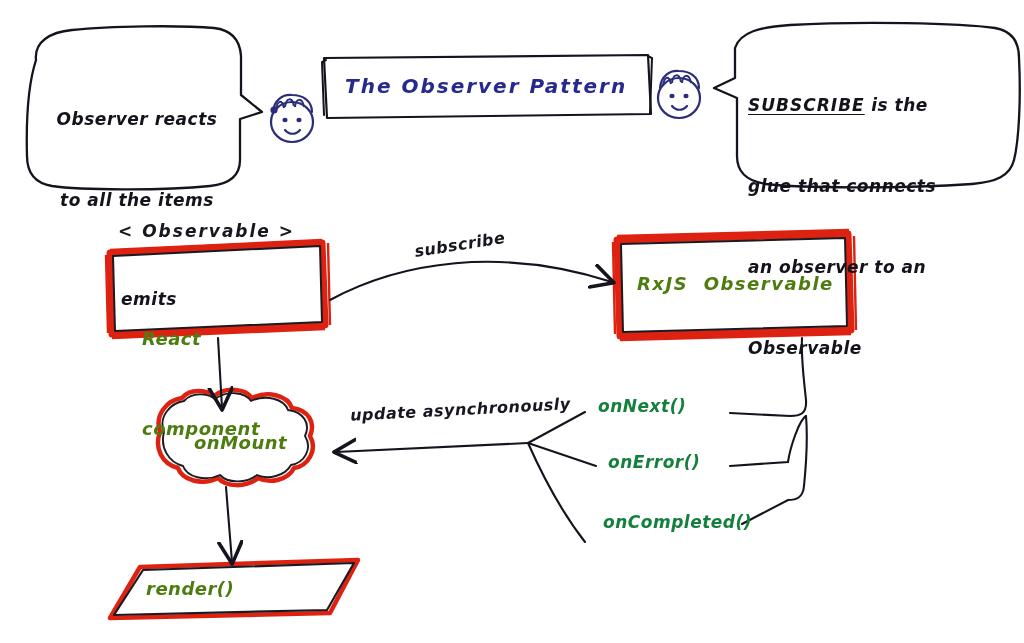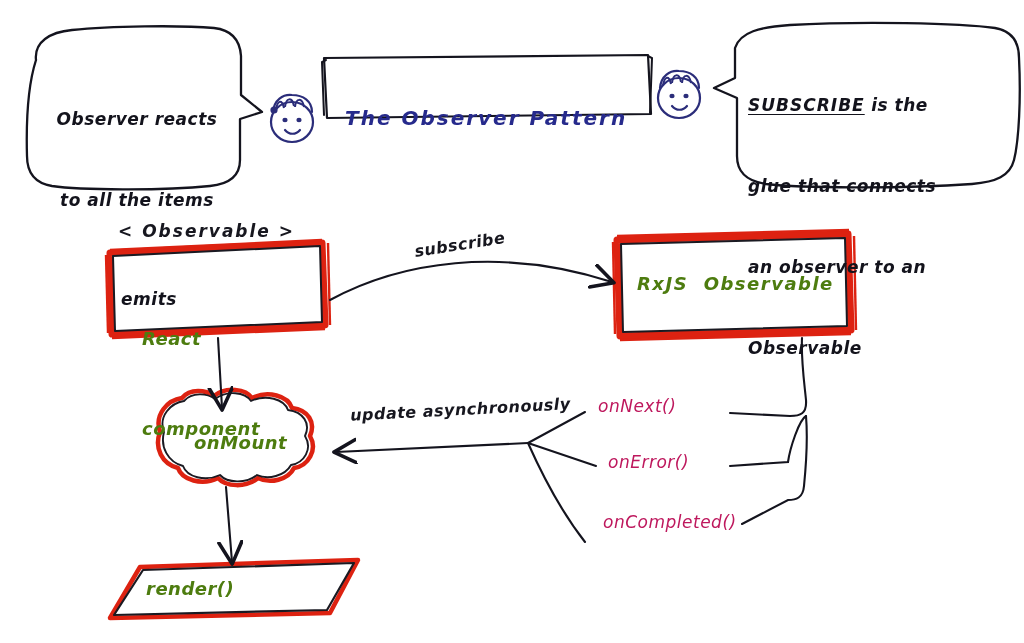--- a/index.html
+++ b/index.html
@@ -16,25 +16,24 @@
     white-space:pre;
     letter-spacing:0.5px;
   }
   .bubble-text{
     font-size:17px;line-height:27px;font-weight:600;font-style:italic;
     color:#13131c;
   }
   .title-text{
     font-size:20px;font-weight:700;font-style:italic;color:#262a8c;
     letter-spacing:2px;
-    margin-top:32px;
   }
   .node-text{font-size:18px;font-weight:600;font-style:italic;color:#4d7c0f;}
   .label-text{font-size:16px;font-weight:600;font-style:italic;color:#17171f;}
-  .cb-text{font-size:17px;font-weight:400;font-style:italic;color:#be185d;}
+  .cb-text{font-size:17px;font-weight:700;font-style:italic;color:#15803d;}
   .underline-word{text-decoration:underline;text-underline-offset:3px;letter-spacing:1px;}
 </style>
 </head>
 <body>
 
 <div id="stage">
 
   <svg class="layer" viewBox="0 0 1024 643">
     <defs>
       <marker id="ah-black" markerWidth="12" markerHeight="12" refX="9" refY="5" orient="auto">

